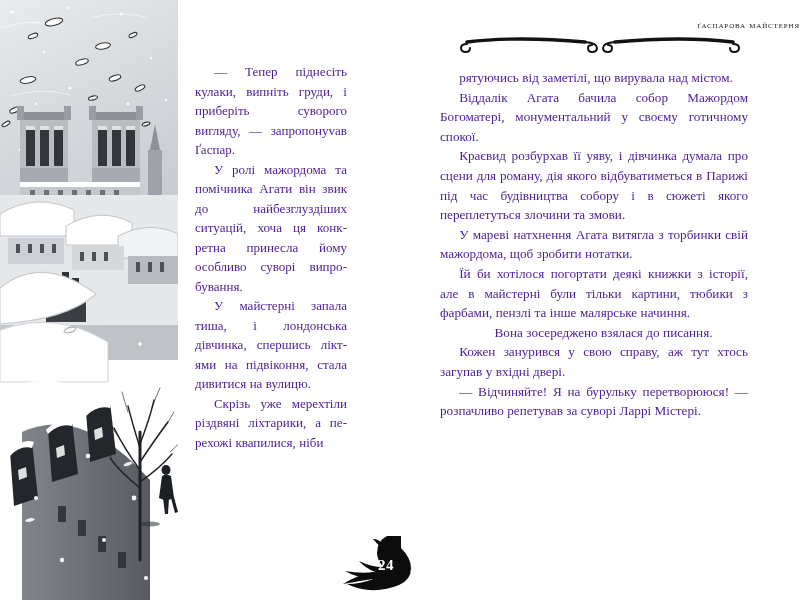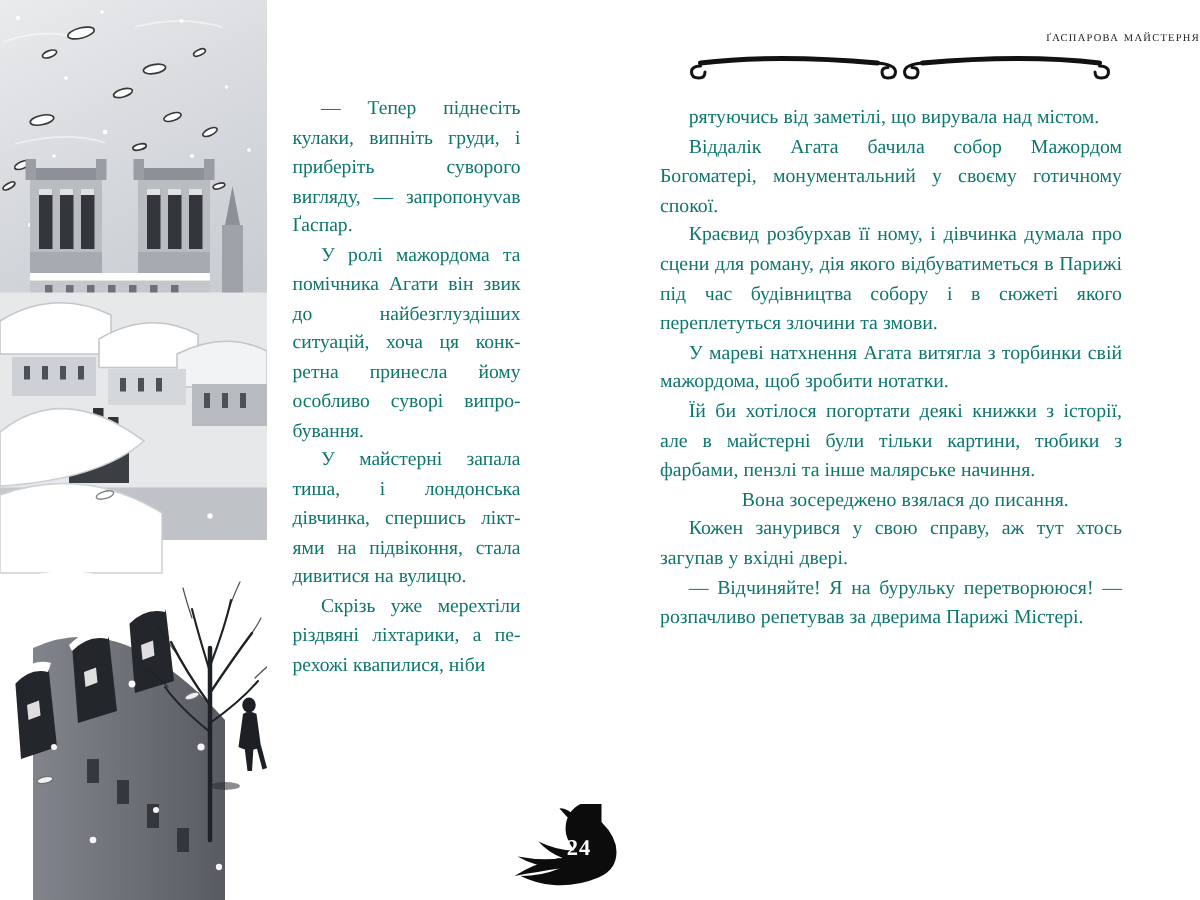--- a/index.html
+++ b/index.html
@@ -84,21 +84,21 @@
   }
 
   
   p.para {
     margin: 0;
     text-align: justify;
     text-justify: inter-word;
     text-indent: 1.45em;
     font-size: 13.1px;
     line-height: 19.55px;
-    color: #0f766e;
+    color: #4c1d95;
     hyphens: manual;
     word-spacing: 0.01em;
   }
   .col-left p.para { font-size: 13.05px; line-height: 19.5px; }
   .col-right p.para { font-size: 13.2px; line-height: 19.6px; }
   p.para.last-short { text-align: center; }
 
   
   .folio {
     position: absolute;
@@ -383,23 +383,23 @@
           <path d="M278 9 q6 0 6 4 q0 4 -5 4 q-4 0 -4 -4" stroke-width="2"></path>
           <path d="M278 7 q-50 -6 -118 0" stroke-width="3.4"></path>
           <path d="M160 7 q-12 1 -12 6 q0 4 5 4 q4 0 4 -4 q0 -3 -4 -3" stroke-width="2"></path>
         </g>
       </svg>
     </div>
 
     <div class="col-right">
       <p class="para">рятуючись від заметілі, що вирувала над містом.</p>
       <p class="para">Віддалік Агата бачила собор Мажордом Богоматері, монументальний у своєму готич­ному спокої.</p>
-      <p class="para">Краєвид розбурхав її ному, і дівчинка думала про сцени для роману, дія якого від­буватиметься в Парижі під час будівництва собору і в сюжеті якого переплетуться зло­чини та змови.</p>
+      <p class="para">Краєвид розбурхав її уяву, і дівчинка думала про сцени для роману, дія якого від­буватиметься в Парижі під час будівництва собору і в сюжеті якого переплетуться зло­чини та змови.</p>
       <p class="para">У мареві натхнення Агата витягла з тор­бинки свій мажордома, щоб зробити нотатки.</p>
       <p class="para">Їй би хотілося погортати деякі книжки з історії, але в майстерні були тільки картини, тюбики з фарбами, пензлі та інше малярське начиння.</p>
       <p class="para last-short">Вона зосереджено взялася до писання.</p>
       <p class="para">Кожен занурився у свою справу, аж тут хтось загупав у вхідні двері.</p>
-      <p class="para">— Відчиняйте! Я на бурульку перетворю­юся! — розпачливо репетував за дверима Парижі Містері.</p>
+      <p class="para">— Відчиняйте! Я на бурульку перетворю­юся! — розпачливо репетував за суворі Ларрі Містері.</p>
     </div>
 
   </div>
 
 </div>
 
 </body></html>

